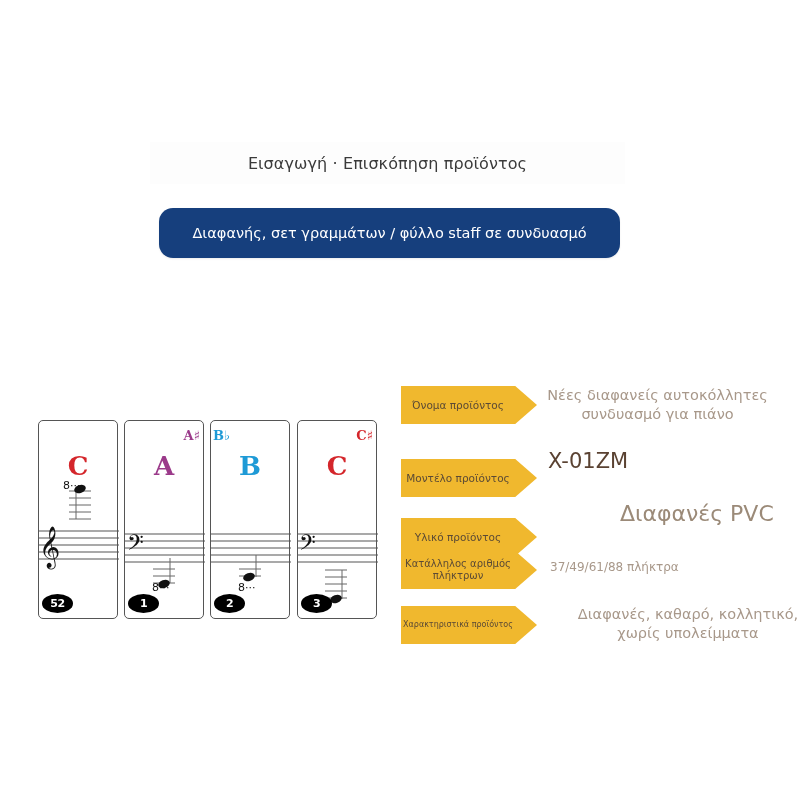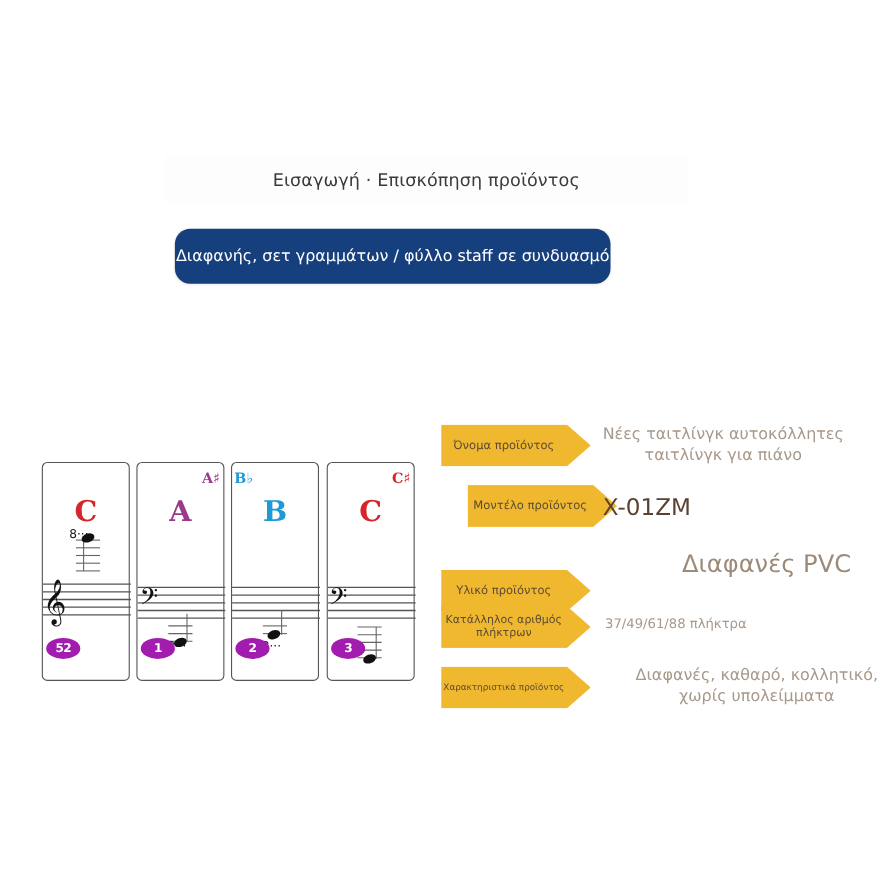--- a/index.html
+++ b/index.html
@@ -10,21 +10,21 @@
     .abs { position: absolute; }
 
     
     .title-band {
       left: 150px; top: 142px; width: 475px; height: 42px;
       background: #fdfdfd;
       display: flex; align-items: center; justify-content: center;
     }
     .title-text { font-size: 16px; color: #3a3a3a; letter-spacing: 0.1px; }
     .pill {
-      left: 159px; top: 208px; width: 396px; height: 50px;
+      left: 159px; top: 208px; width: 461px; height: 50px;
       background: #163f7d; border-radius: 14px;
       display: flex; align-items: center; justify-content: center;
       box-shadow: 0 1px 2px rgba(0,0,0,0.08);
     }
     .pill-text { color: #ffffff; font-size: 14.5px; }
 
     
     .card {
       top: 420px; width: 80px; height: 199px;
       border: 1.3px solid #555; border-radius: 5px; background: #fff;
@@ -33,22 +33,22 @@
     .card svg { position: absolute; left: 0; top: 0; }
     .big-letter {
       position: absolute; left: 0; width: 100%; text-align: center; top: 30px;
       font-family: "DejaVu Serif", "Liberation Serif", serif; font-weight: bold; font-size: 26px;
     }
     .corner-note {
       position: absolute; top: 7px;
       font-family: "DejaVu Serif", "Liberation Serif", serif; font-weight: bold; font-size: 13px;
     }
     .badge {
-      position: absolute; left: 3px; bottom: 19px; width: 31px; height: 19px; border-radius: 50%;
-      background: #a21caf; color: #fff; font-weight: bold; font-size: 11px;
+      position: absolute; left: 3px; bottom: 5px; width: 31px; height: 19px; border-radius: 50%;
+      background: #000000; color: #fff; font-weight: bold; font-size: 11px;
       font-family: "DejaVu Sans", sans-serif;
       display: flex; align-items: center; justify-content: center; letter-spacing: -0.5px;
     }
     .octave {
       position: absolute; font-size: 11px; color: #111; font-family: "DejaVu Sans", sans-serif;
     }
 
     
     .tag {
       left: 401px; width: 136px; height: 38px;
@@ -169,23 +169,23 @@
     <text x="1" y="133" font-size="26" fill="#111" font-family="DejaVu Sans, sans-serif">𝄢</text>
   </svg>
   <span class="corner-note" style="right:3px; color:#d4262b;">C♯</span>
   <span class="big-letter" style="color:#d4262b;">C</span>
   <span class="badge">3</span>
 </div>
 
 <div class="abs tag" style="top:386px;">
   <span class="tag-label">Όνομα προϊόντος</span>
 </div>
-<div class="abs value" style="left:545px; top:386px; width:225px;">Νέες ταιτλίνγκ αυτοκόλλητες ταιτλίνγκ για πιάνο</div>
-
-<div class="abs tag" style="top:441px;margin-left:24px;">
+<div class="abs value" style="left:545px; top:386px; width:225px;">Νέες διαφανείς αυτοκόλλητες συνδυασμό για πιάνο</div>
+
+<div class="abs tag" style="top:459px;">
   <span class="tag-label">Μοντέλο προϊόντος</span>
 </div>
 <div class="abs value" style="left:548px; top:448px; font-size:21px; line-height:26px; color:#5a4232; text-align:left;">X-01ZM</div>
 
 <div class="abs tag" style="top:496px;margin-top:22px;">
   <span class="tag-label">Υλικό προϊόντος</span>
 </div>
 <div class="abs value" style="left:580px; top:500px; font-size:22px; line-height:28px; color:#9b8a78; text-align:left;margin-left:40px;">Διαφανές PVC</div>
 
 <div class="abs tag" style="top:551px;">

